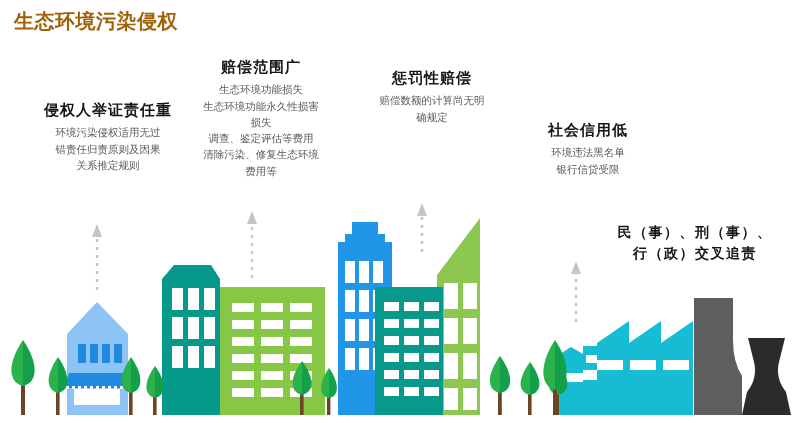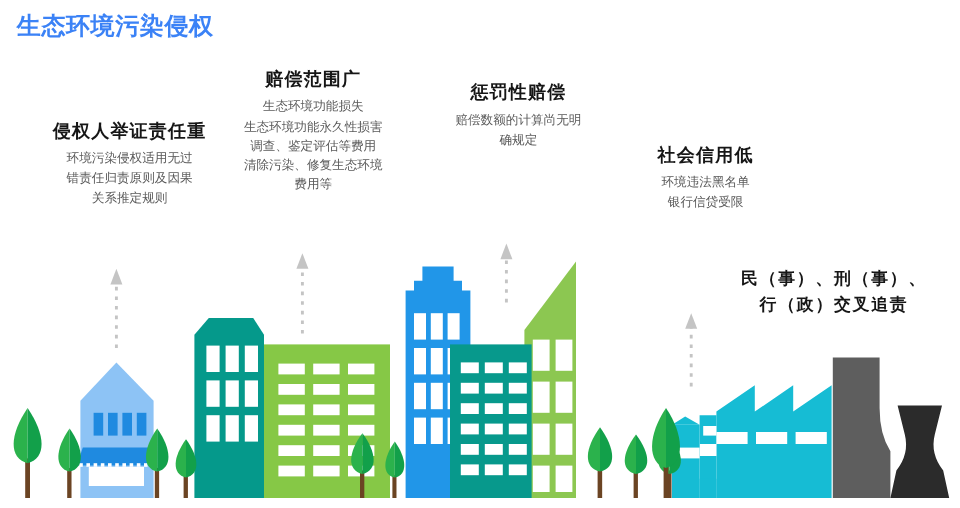--- a/index.html
+++ b/index.html
@@ -18,21 +18,21 @@
     overflow: hidden;
   }
 
   
   .page-title {
     position: absolute;
     left: 14px;
     top: 8px;
     font-size: 20px;
     font-weight: bold;
-    color: #3b82f6;
+    color: #a16207;
     letter-spacing: 0.5px;
     white-space: nowrap;
   }
   .callout {
     position: absolute;
     text-align: center;
   }
   .callout .c-title {
     font-size: 15px;
     font-weight: bold;
@@ -95,20 +95,21 @@
       <div>错责任归责原则及因果</div>
       <div>关系推定规则</div>
     </div>
   </div>
 
   <div class="callout" id="callout-2">
     <div class="c-title">赔偿范围广</div>
     <div class="c-body">
       <div>生态环境功能损失</div>
       <div>生态环境功能永久性损害</div>
+      <div>损失</div>
       <div>调查、鉴定评估等费用</div>
       <div>清除污染、修复生态环境</div>
       <div>费用等</div>
     </div>
   </div>
 
   <div class="callout" id="callout-3">
     <div class="c-title">惩罚性赔偿</div>
     <div class="c-body">
       <div>赔偿数额的计算尚无明</div>

